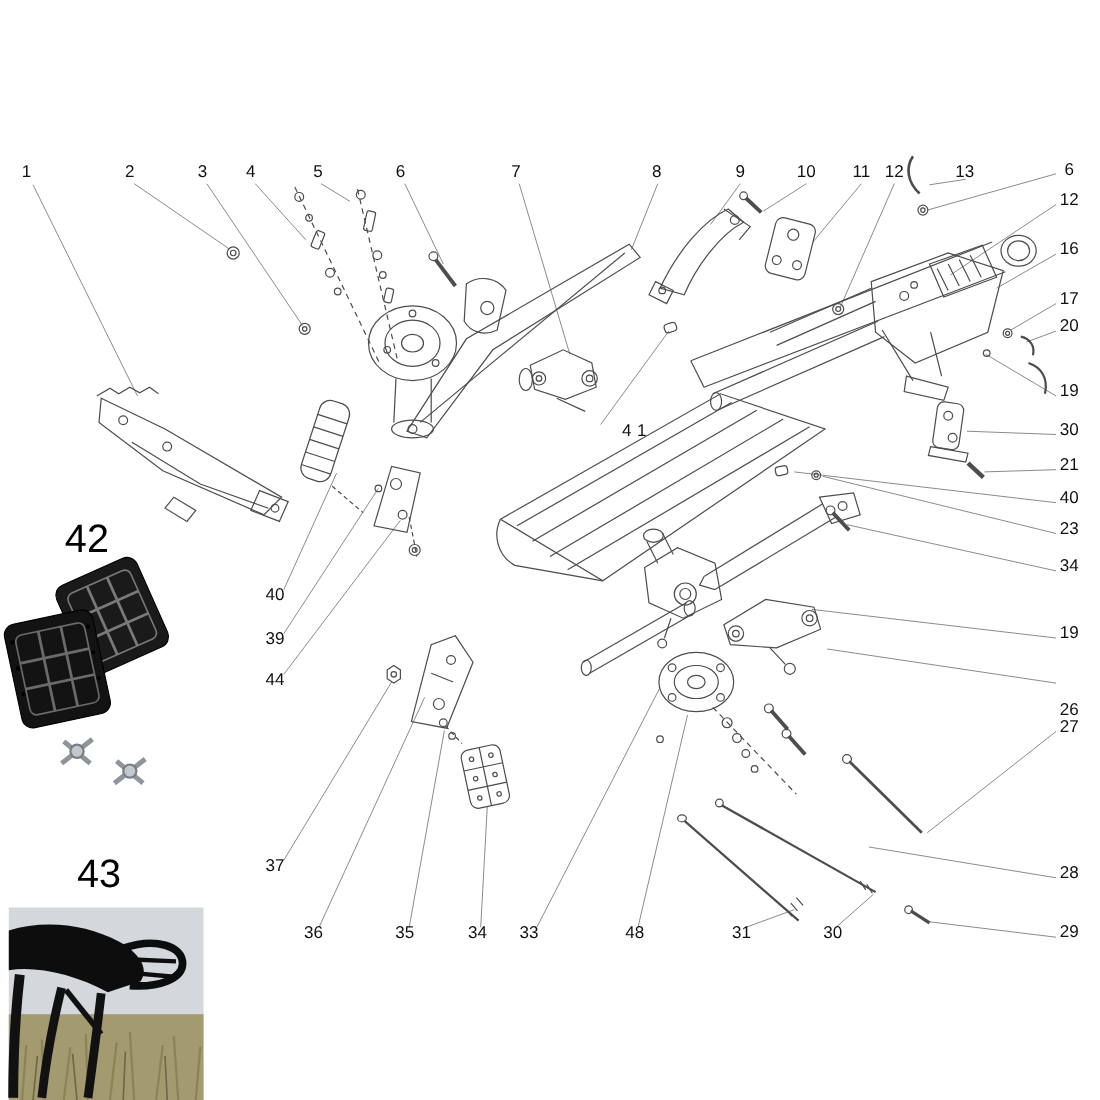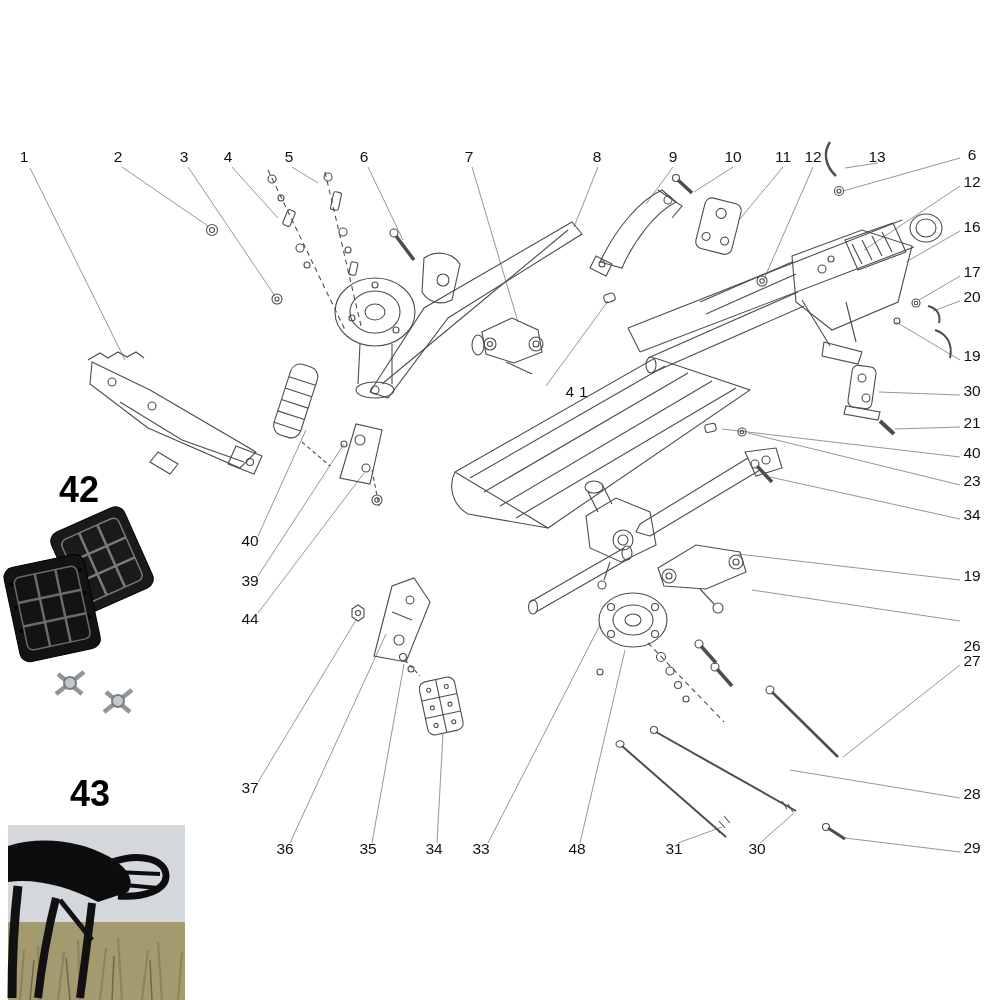--- a/index.html
+++ b/index.html
@@ -1,21 +1,21 @@
 <!DOCTYPE html>
 <html><head>
 <meta charset="utf-8">
 <style>
   html,body{margin:0;padding:0;background:#ffffff;}
   .stage{position:relative;width:1000px;height:1000px;background:#fff;overflow:hidden;
          font-family:"Liberation Sans",sans-serif;}
   .stage svg{position:absolute;left:0;top:0;}
   .callout{position:absolute;transform:translate(-50%,-50%);font-size:15.5px;color:#111;}
   .callout-wide{letter-spacing:5px;margin-left:43px;}
-  .featured-label{position:absolute;transform:translate(-50%,-50%);font-size:36px;font-weight:bold;color:#000;}
+  .featured-label{position:absolute;transform:translate(-50%,-50%);font-size:36px;font-weight:normal;color:#000;}
 </style>
 </head>
 <body>
 
 <div class="stage">
 
 <svg width="1000" height="1000" viewBox="0 0 1000 1000">
 
   <g stroke="#8a8a8a" stroke-width="0.9" fill="none">
     <line x1="30" y1="168" x2="125" y2="360"></line>

